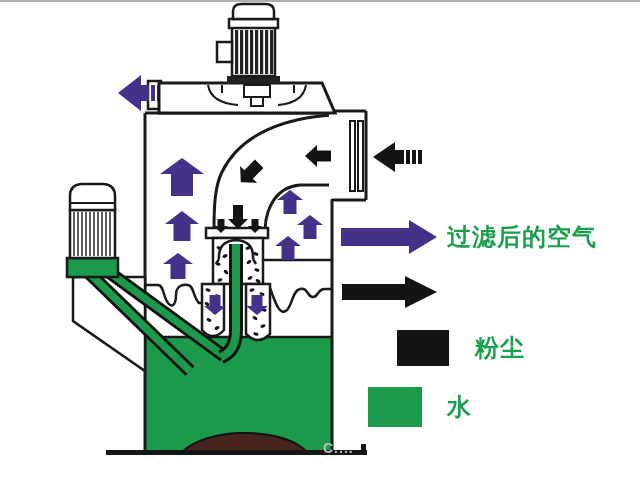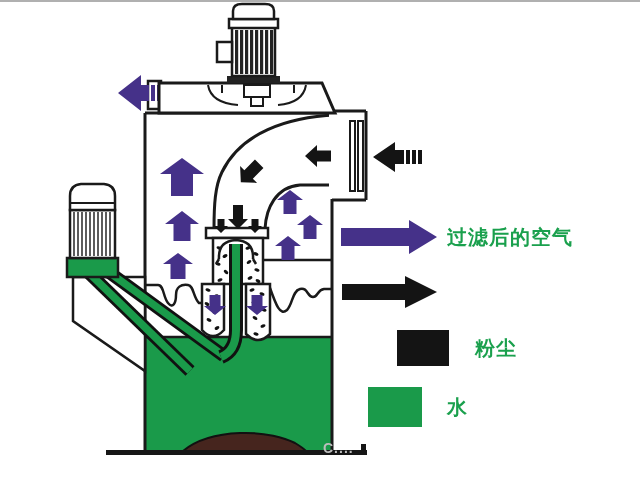--- a/index.html
+++ b/index.html
@@ -1,20 +1,20 @@
 <!DOCTYPE html>
 <html><head>
 <meta charset="utf-8">
 <style>
   html,body{margin:0;padding:0;background:#fff;}
   .stage{position:relative;width:640px;height:481px;background:#ffffff;overflow:hidden;
          font-family:"Liberation Sans", sans-serif;}
   .diagram-svg{position:absolute;left:0;top:0;}
   .legend-row{position:absolute;display:flex;align-items:center;}
-  .legend-label{font-weight:bold;color:#1aa04d;font-size:20px;line-height:1;white-space:nowrap;
+  .legend-label{font-weight:bold;color:#1aa04d;font-size:24px;line-height:1;white-space:nowrap;
                 letter-spacing:1px;}
   .watermark{position:absolute;left:323px;top:440px;font-size:14px;color:#bdbdbd;
              letter-spacing:1px;font-weight:bold;}
 </style>
 </head>
 <body>
 
 <div class="stage">
 
 <svg class="diagram-svg" width="640" height="481" viewBox="0 0 640 481">

